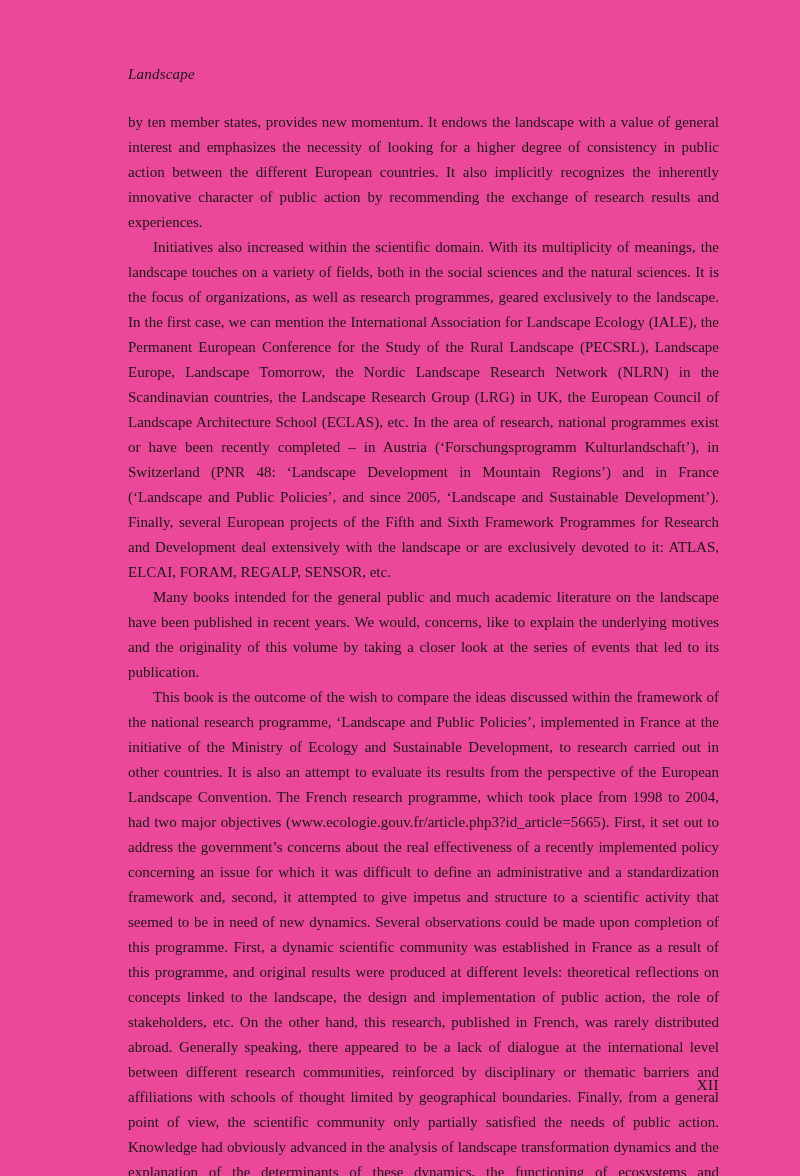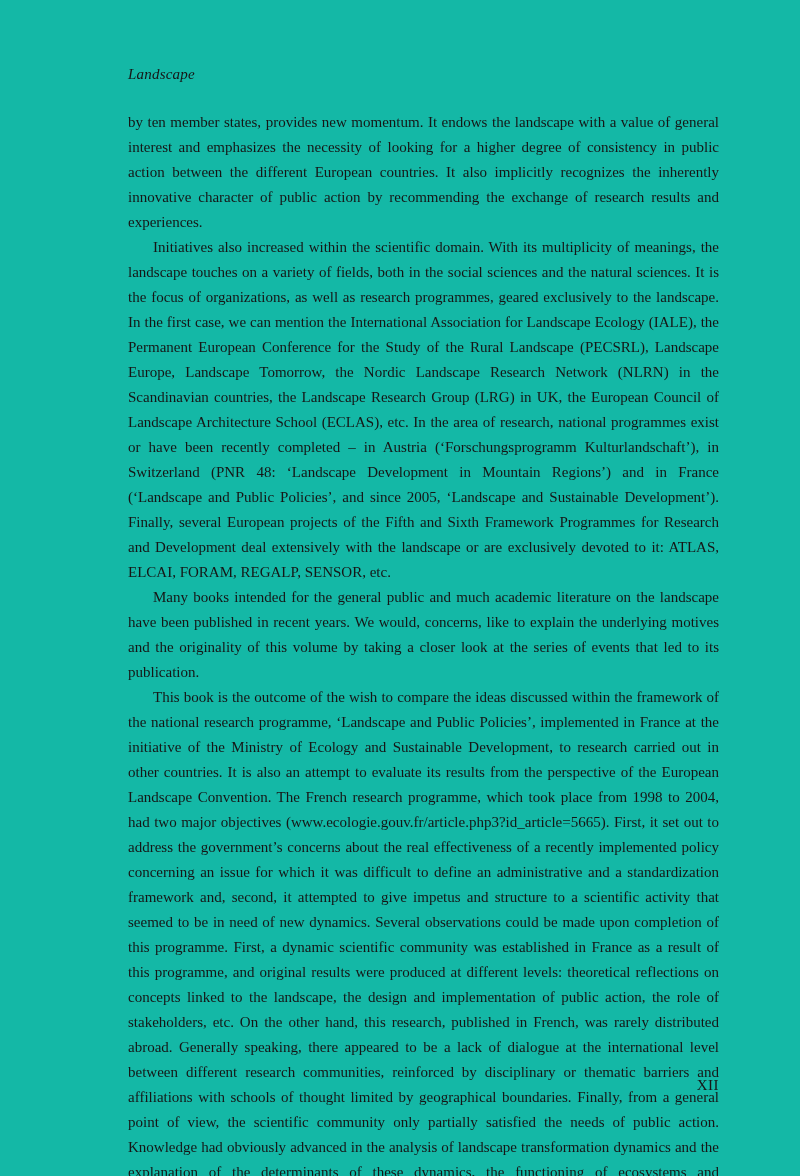--- a/index.html
+++ b/index.html
@@ -4,21 +4,21 @@
 <style>
   html, body {
     margin: 0;
     padding: 0;
     background: #ffffff;
   }
   .page {
     position: relative;
     width: 800px;
     height: 1176px;
-    background: #14b8a6;
+    background: #ec4899;
     overflow: hidden;
     font-family: "Liberation Serif", "DejaVu Serif", serif;
     color: #161616;
   }
   .running-header {
     position: absolute;
     left: 128px;
     top: 66px;
     font-size: 15px;
     font-style: italic;

